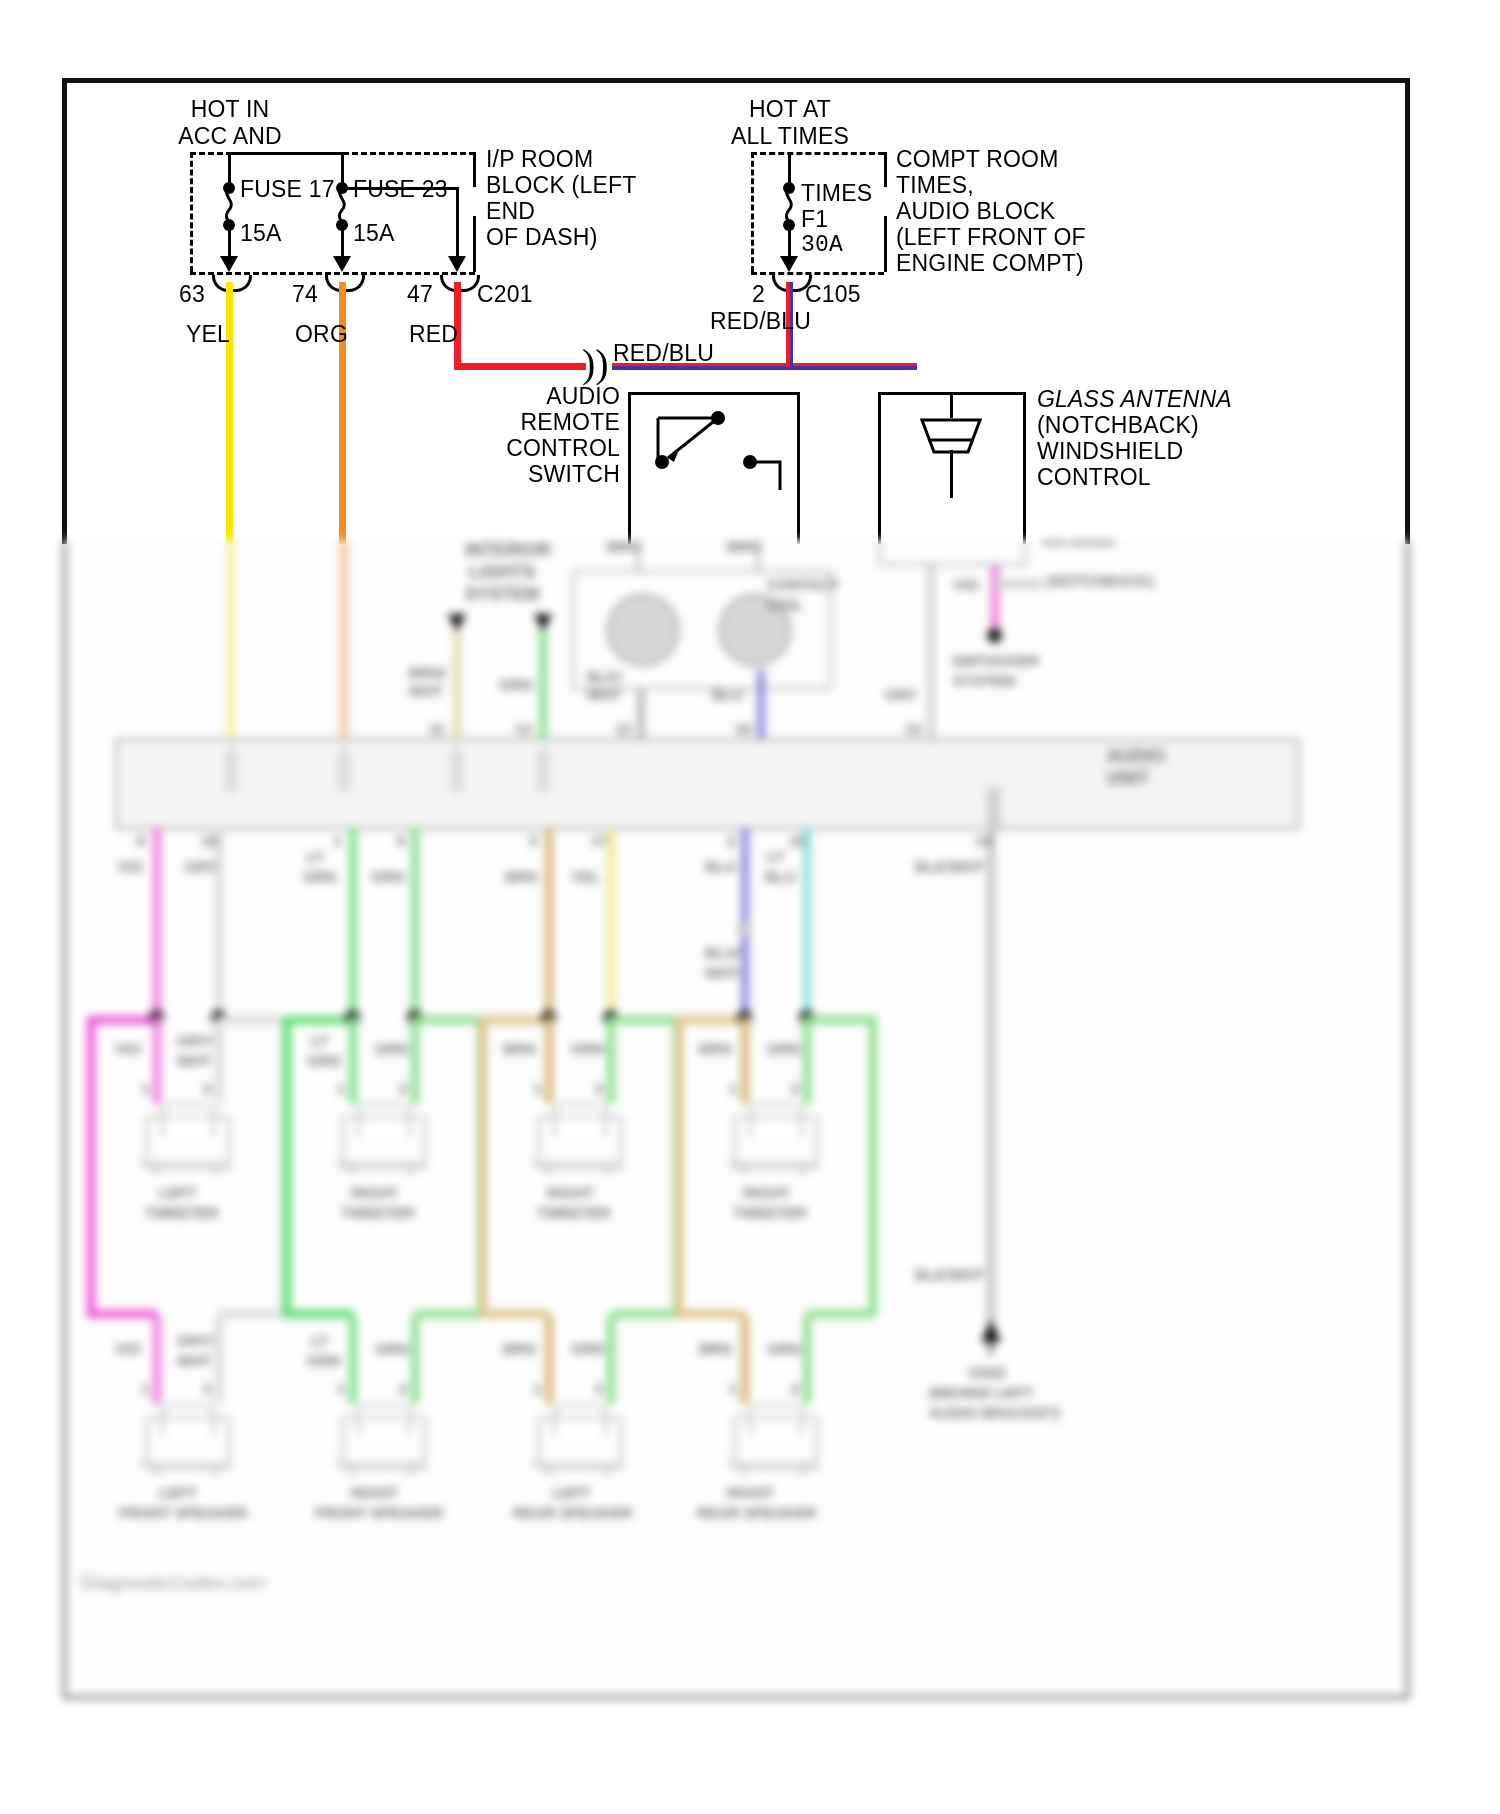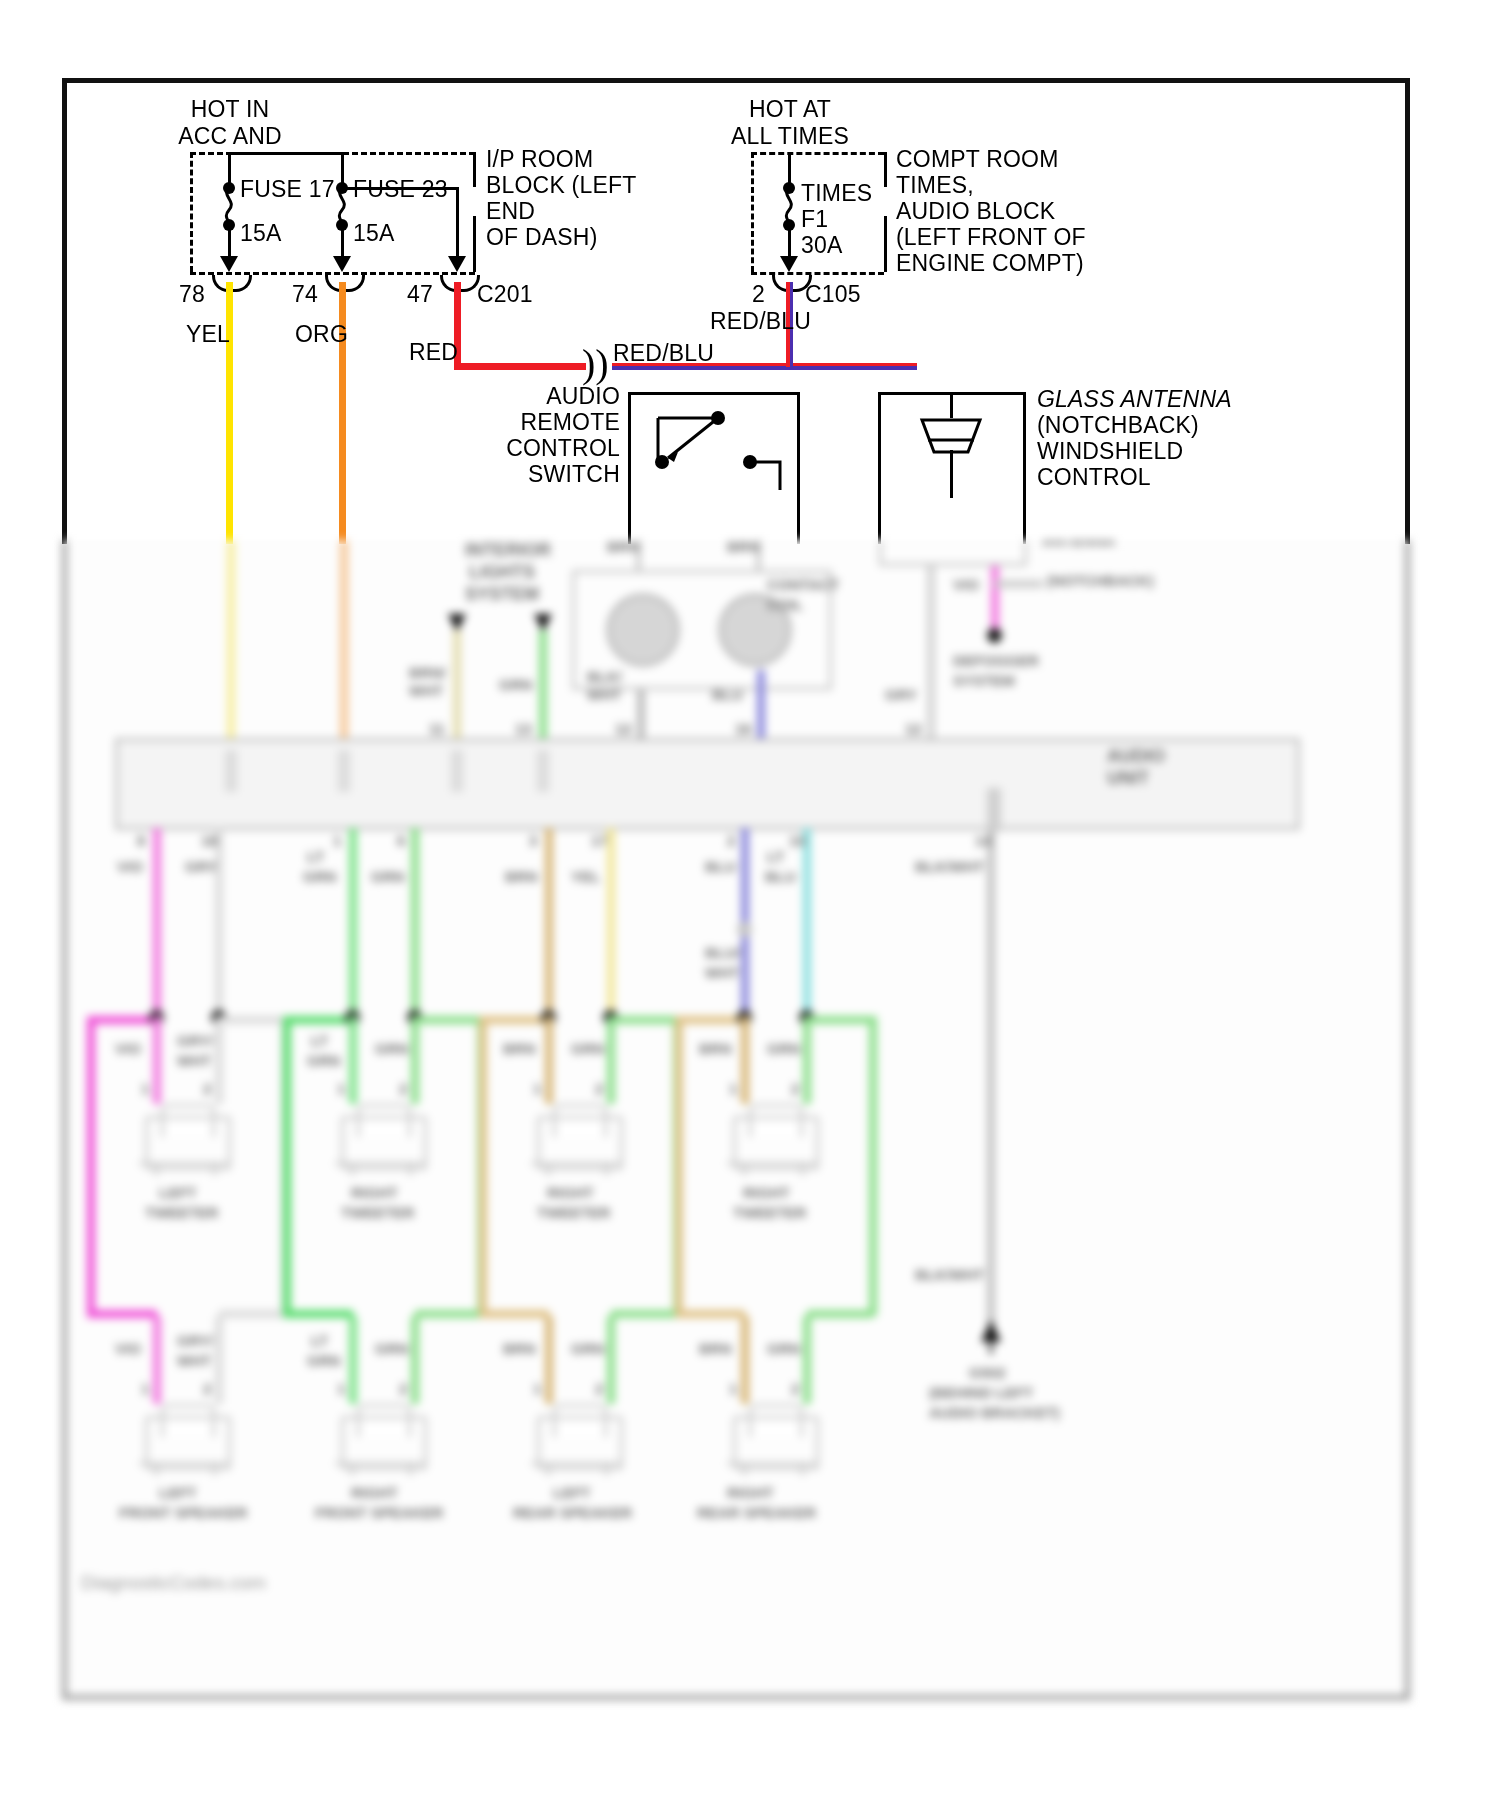--- a/index.html
+++ b/index.html
@@ -116,35 +116,35 @@
   <div class="vl" style="left:341px;top:228px;height:32px;"></div>
   <div class="arrowdown" style="left:333px;top:256px;"></div>
   <div class="t" style="left:353px;top:176px;">FUSE 23</div>
   <div class="t" style="left:353px;top:220px;">15A</div>
 
   <div class="solidH" style="left:341px;top:187px;width:116px;"></div>
   <div class="solidV" style="left:456px;top:187px;height:73px;"></div>
   <div class="arrowdown" style="left:448px;top:256px;"></div>
 
   <div class="cradle" style="left:212px;top:275px;"></div>
-  <div class="t r" style="left:155px;top:281px;width:50px;">78</div>
+  <div class="t r" style="left:155px;top:281px;width:50px;">63</div>
   <div class="w yel" style="left:226px;top:282px;height:262px;"></div>
   <div class="t" style="left:186px;top:321px;">YEL</div>
 
   <div class="cradle" style="left:325px;top:275px;"></div>
   <div class="t r" style="left:268px;top:281px;width:50px;">74</div>
   <div class="w org" style="left:339px;top:282px;height:262px;"></div>
   <div class="t" style="left:295px;top:321px;">ORG</div>
 
   <div class="cradle" style="left:440px;top:275px;"></div>
   <div class="t r" style="left:383px;top:281px;width:50px;">47</div>
   <div class="t" style="left:477px;top:281px;">C201</div>
   <div class="w red" style="left:454px;top:282px;height:88px;"></div>
   <div class="wh red" style="left:454px;top:363px;width:132px;"></div>
-  <div class="t" style="left:409px;top:339px;">RED</div>
+  <div class="t" style="left:409px;top:321px;">RED</div>
 
   <div class="splice" style="left:582px;top:344px;">))</div>
   <div class="wh redblu" style="left:612px;top:363px;width:305px;"></div>
   <div class="t" style="left:613px;top:340px;">RED/BLU</div>
 
   <div class="t c" style="left:690px;top:96px;width:200px;">HOT AT</div>
   <div class="t c" style="left:690px;top:123px;width:200px;">ALL TIMES</div>
 
   <div class="dashH" style="left:882px;top:152px;width:0px;"></div>
   <div class="dashH" style="left:883px;top:152px;width:0;"></div>
@@ -185,21 +185,21 @@
   <div class="vl" style="left:788px;top:152px;height:36px;"></div>
   <div class="dot" style="left:783px;top:182px;"></div>
   <svg class="fusewave" style="left:779px;top:188px;" width="22" height="36" viewBox="0 0 22 36">
     <path d="M10,0 C2,8 18,13 10,22 C4,29 10,32 10,36" stroke="#000" stroke-width="3" fill="none"></path>
   </svg>
   <div class="dot" style="left:783px;top:219px;"></div>
   <div class="vl" style="left:788px;top:228px;height:32px;"></div>
   <div class="arrowdown" style="left:780px;top:256px;"></div>
   <div class="t" style="left:801px;top:180px;">TIMES</div>
   <div class="t" style="left:801px;top:206px;">F1</div>
-  <div class="t" style="left:801px;top:232px;">30A</div>
+  <div class="t" style="left:801px;top:232px;font-family:Liberation Mono, monospace;">30A</div>
 
   <div class="cradle" style="left:772px;top:275px;"></div>
   <div class="t r" style="left:722px;top:281px;width:43px;">2</div>
   <div class="t" style="left:805px;top:281px;">C105</div>
   <div class="w redblu" style="left:786px;top:282px;height:85px;"></div>
   <div class="t" style="left:710px;top:308px;">RED/BLU</div>
 
   <div class="t r" style="left:480px;top:383px;width:140px;">AUDIO</div>
   <div class="t r" style="left:480px;top:409px;width:140px;">REMOTE</div>
   <div class="t r" style="left:480px;top:435px;width:140px;">CONTROL</div>

